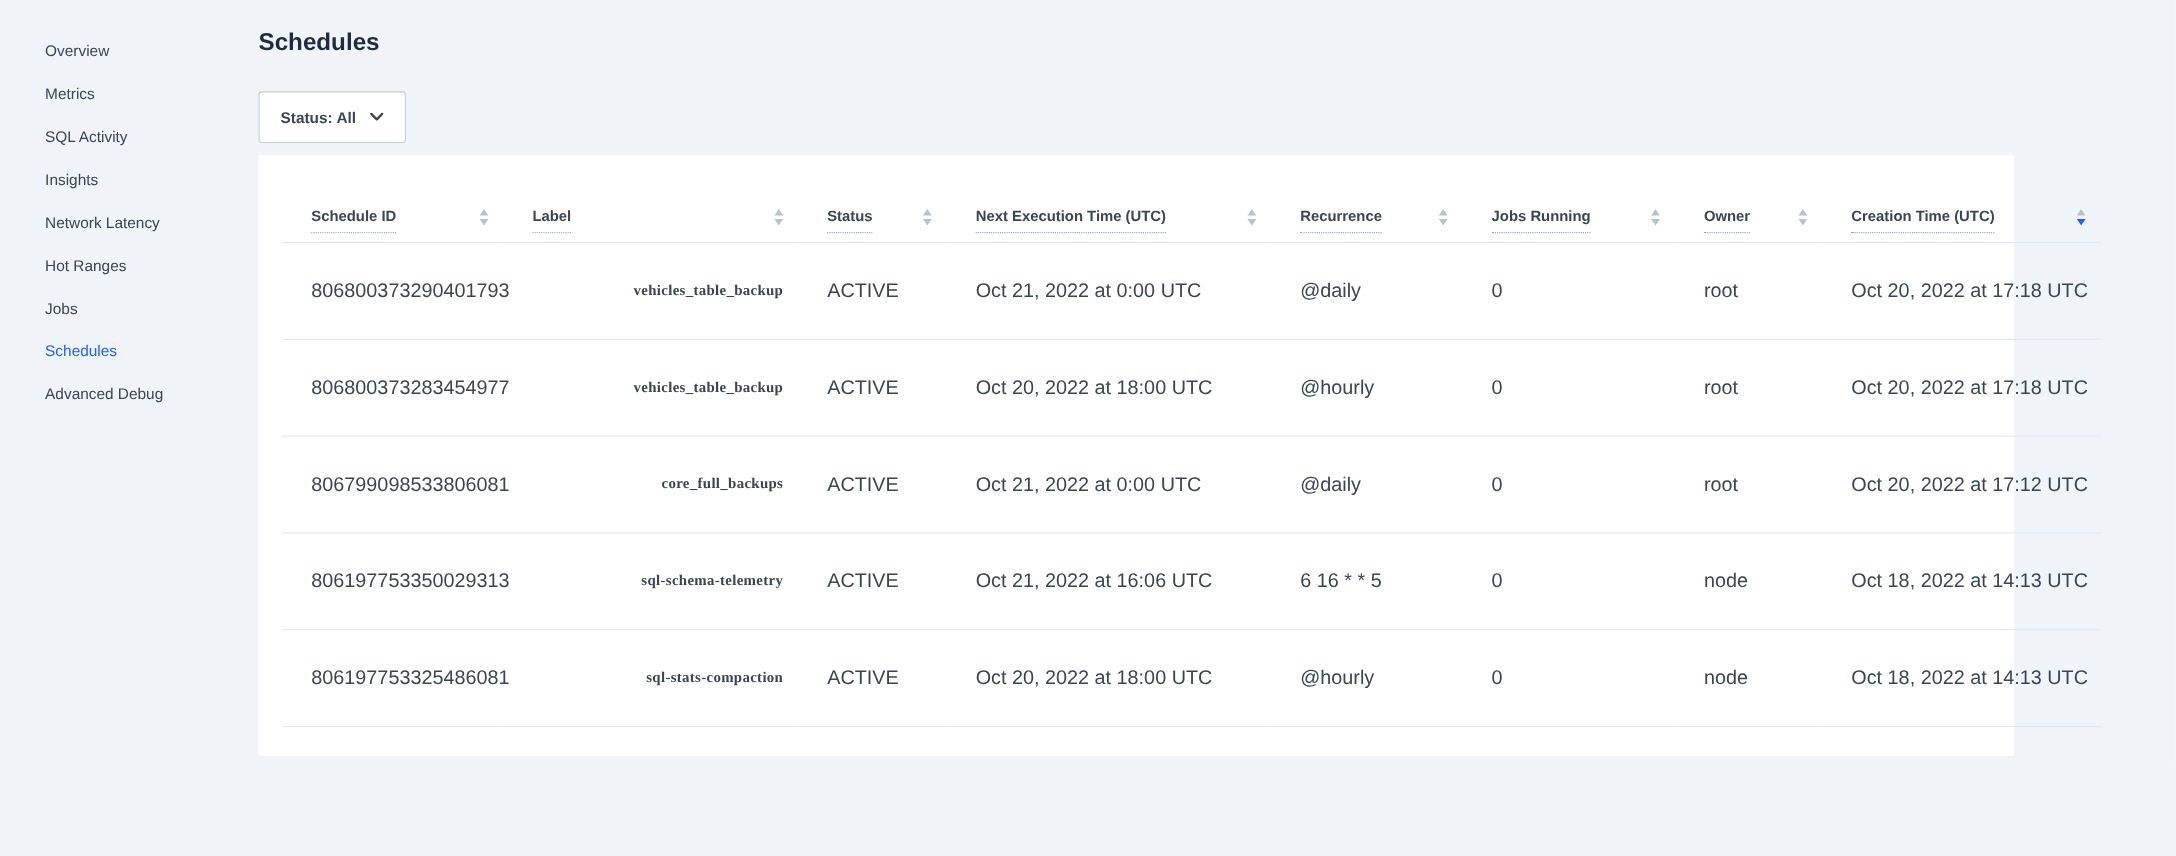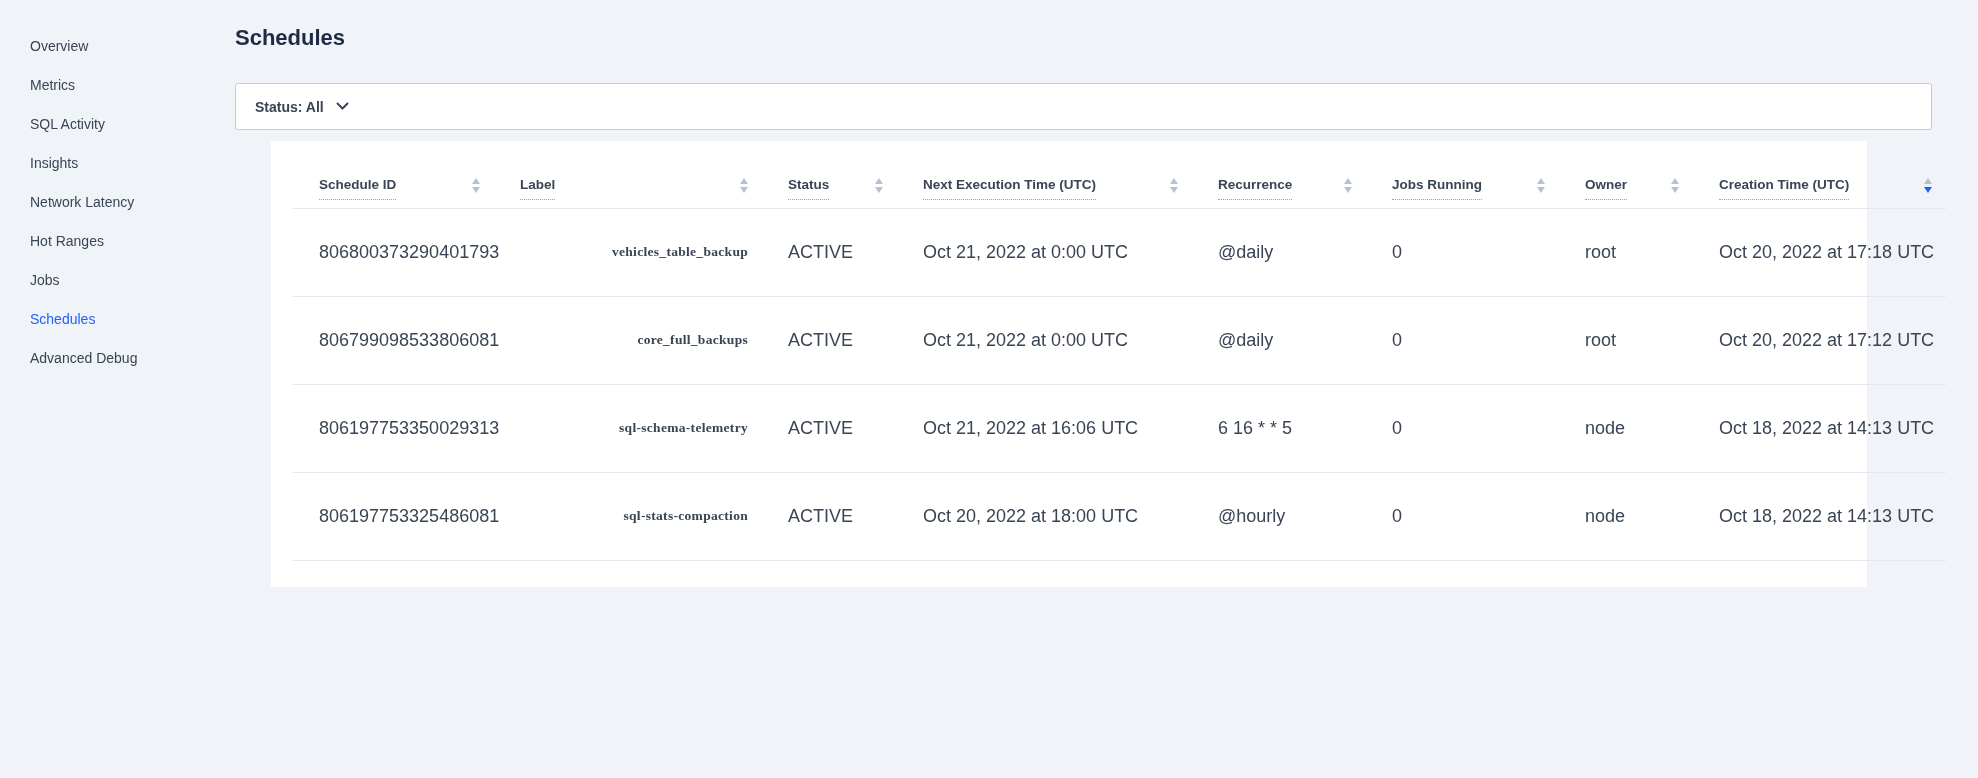--- a/index.html
+++ b/index.html
@@ -19,50 +19,49 @@
     width:1978px;height:778px;overflow:hidden;
     background:var(--bg);
     font-family:"Liberation Sans",sans-serif;
     color:var(--text);
   }
   .app{display:flex;width:100%;height:100%;}
 
   
   .sidebar{width:235px;flex:0 0 235px;padding-top:27px;}
   .side-item{
-    display:block;padding:10px 10px 10px 30px;
+    display:block;padding:10px 10px 10px 41px;
     font-size:14px;line-height:19px;color:var(--text);
     text-decoration:none;cursor:pointer;white-space:nowrap;
   }
   .side-item.active{color:var(--accent);}
 
   
   .main{flex:1;padding:0 46px 0 0;}
   .page-title{
     margin:24px 0 0 0;font-size:22px;font-weight:700;color:var(--title);
     line-height:28px;
   }
-  .filters{display:flex;gap:17px;margin-top:31px;flex-direction:column;}
+  .filters{display:flex;gap:17px;margin-top:31px;}
   .dropdown{
     display:flex;align-items:center;gap:12px;
     height:47px;padding:0 19px;
     background:var(--card);border:1px solid var(--btn-border);border-radius:3px;
     font-family:"Liberation Sans",sans-serif;
     font-size:14px;font-weight:700;color:var(--text);
     cursor:pointer;
   }
   .dropdown svg{display:block;}
   .count{margin-top:25px;font-size:14px;line-height:18px;}
 
   
   .card{
     margin-top:11px;background:var(--card);
-    padding:0 22px 26px 22px;
+    padding:12px 22px 26px 22px;
     width:1596px;
-    margin-left:36px;
   }
   table{border-collapse:collapse;table-layout:fixed;width:1653px;}
   th{
     height:67px;vertical-align:bottom;
     padding:0 14px 8px 26px;text-align:left;
     border-bottom:1px solid var(--divider);
   }
   .th-inner{display:flex;align-items:center;justify-content:space-between;}
   .th-label{
     font-size:13.5px;font-weight:700;color:var(--text);line-height:18px;
@@ -208,20 +207,30 @@
             <td>806800373290401793</td>
             <td class="mono">vehicles_table_backup</td>
             <td>ACTIVE</td>
             <td>Oct 21, 2022 at 0:00 UTC</td>
             <td>@daily</td>
             <td>0</td>
             <td>root</td>
             <td>Oct 20, 2022 at 17:18 UTC</td>
           </tr>
           <tr>
+            <td>806800373283454977</td>
+            <td class="mono">vehicles_table_backup</td>
+            <td>ACTIVE</td>
+            <td>Oct 20, 2022 at 18:00 UTC</td>
+            <td>@hourly</td>
+            <td>0</td>
+            <td>root</td>
+            <td>Oct 20, 2022 at 17:18 UTC</td>
+          </tr>
+          <tr>
             <td>806799098533806081</td>
             <td class="mono">core_full_backups</td>
             <td>ACTIVE</td>
             <td>Oct 21, 2022 at 0:00 UTC</td>
             <td>@daily</td>
             <td>0</td>
             <td>root</td>
             <td>Oct 20, 2022 at 17:12 UTC</td>
           </tr>
           <tr>

